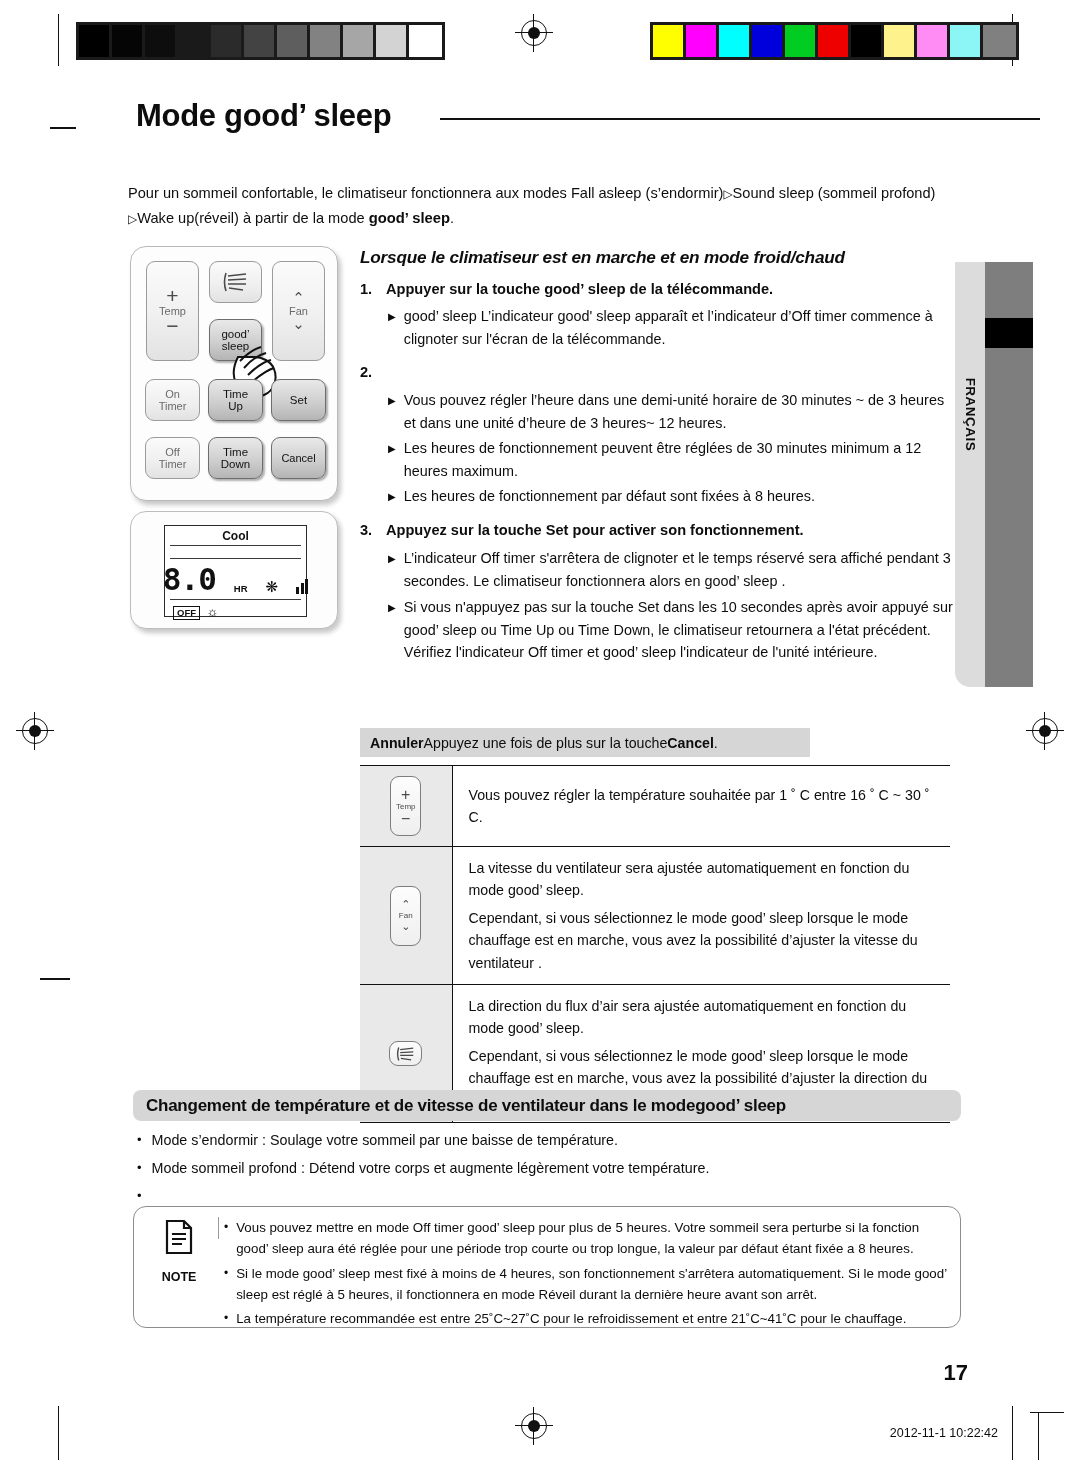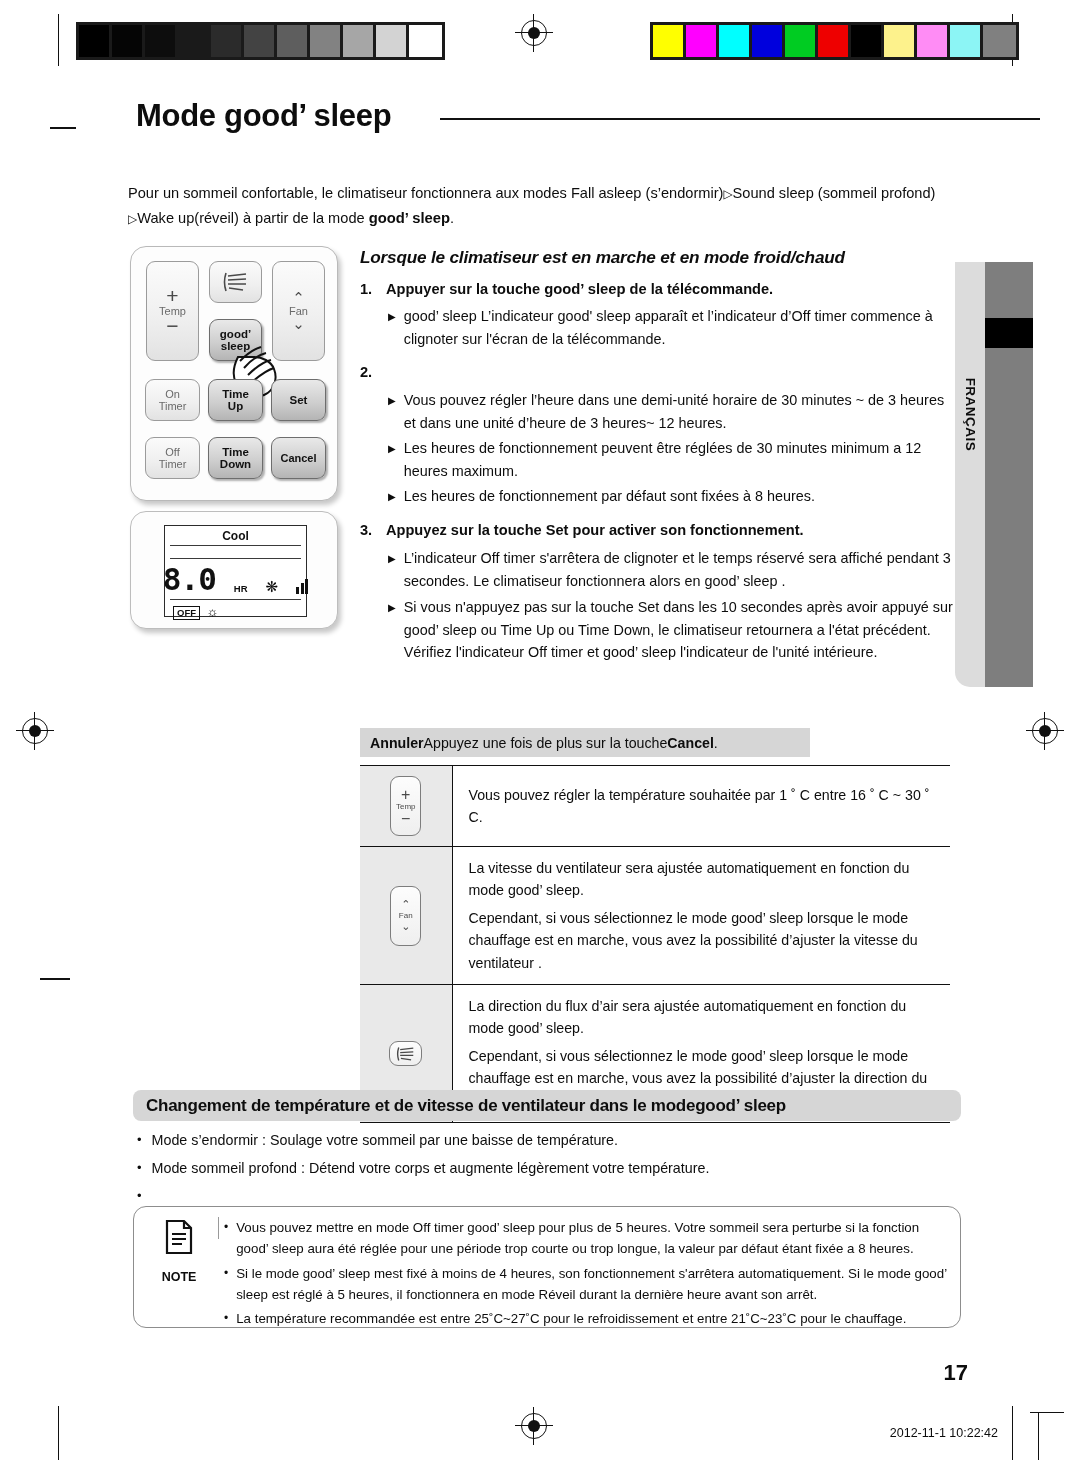--- a/index.html
+++ b/index.html
@@ -54,21 +54,21 @@
     background: #fdfdfd; border: 1.6px solid #b9b9b9; border-radius: 16px;
     box-shadow: 3px 4px 5px rgba(0,0,0,0.22);
   }
   .rbtn {
     position: absolute; border: 1.4px solid #9b9b9b; border-radius: 9px;
     display: flex; flex-direction: column; align-items: center; justify-content: center;
     font-size: 11.5px; color: #555; text-align: center; line-height: 12.5px;
     background: linear-gradient(180deg,#fbfbfb 0%, #f0f0f0 55%, #e2e2e2 100%);
   }
   .rbtn.dark {
-    color: #111; font-weight: bold;
+    color: #111; font-weight: normal;
     background: linear-gradient(180deg,#e9e9e9 0%, #cfcfcf 55%, #b4b4b4 100%);
     border-color: #6d6d6d;
     box-shadow: 1.5px 2px 2px rgba(0,0,0,0.3);
   }
   .rbtn.tall { height: 100px; width: 53px; }
   .rbtn.sq   { height: 42px; width: 53px; }
   .rbtn.wide { height: 42px; width: 55px; }
   .plus, .minus { font-size: 21px; line-height: 18px; color: #4a4a4a; }
   .chev { font-size: 15px; color: #4a4a4a; line-height: 14px; }
   .lbl-sm { font-size: 11px; color: #6a6a6a; }
@@ -445,21 +445,21 @@
       <div class="li" style="margin-bottom:3px;">
           <span class="dot">•</span>
           <span>Vous pouvez mettre en mode Off timer good’ sleep pour plus de 5 heures. Votre sommeil sera perturbe si la fonction good’ sleep aura été réglée pour une période trop courte ou trop longue, la valeur par défaut étant fixée a 8 heures.</span>
         </div>
       <div class="li" style="margin-bottom:3px;">
           <span class="dot">•</span>
           <span>Si le mode good’ sleep mest fixé à moins de 4 heures, son fonctionnement s'arrêtera automatiquement. Si le mode good’ sleep est réglé à 5 heures, il fonctionnera en mode Réveil durant la dernière heure avant son arrêt.</span>
         </div>
       <div class="li">
           <span class="dot">•</span>
-          <span>La température recommandée est entre 25˚C~27˚C pour le refroidissement et entre 21˚C~23˚C pour le chauffage.</span>
+          <span>La température recommandée est entre 25˚C~27˚C pour le refroidissement et entre 21˚C~41˚C pour le chauffage.</span>
         </div>
     </div>
   </div>
 
   <div class="sidebar-dark"></div>
   <div class="sidebar-mark"></div>
   <div class="sidetab">
     <span>FRANÇAIS</span>
   </div>
 

